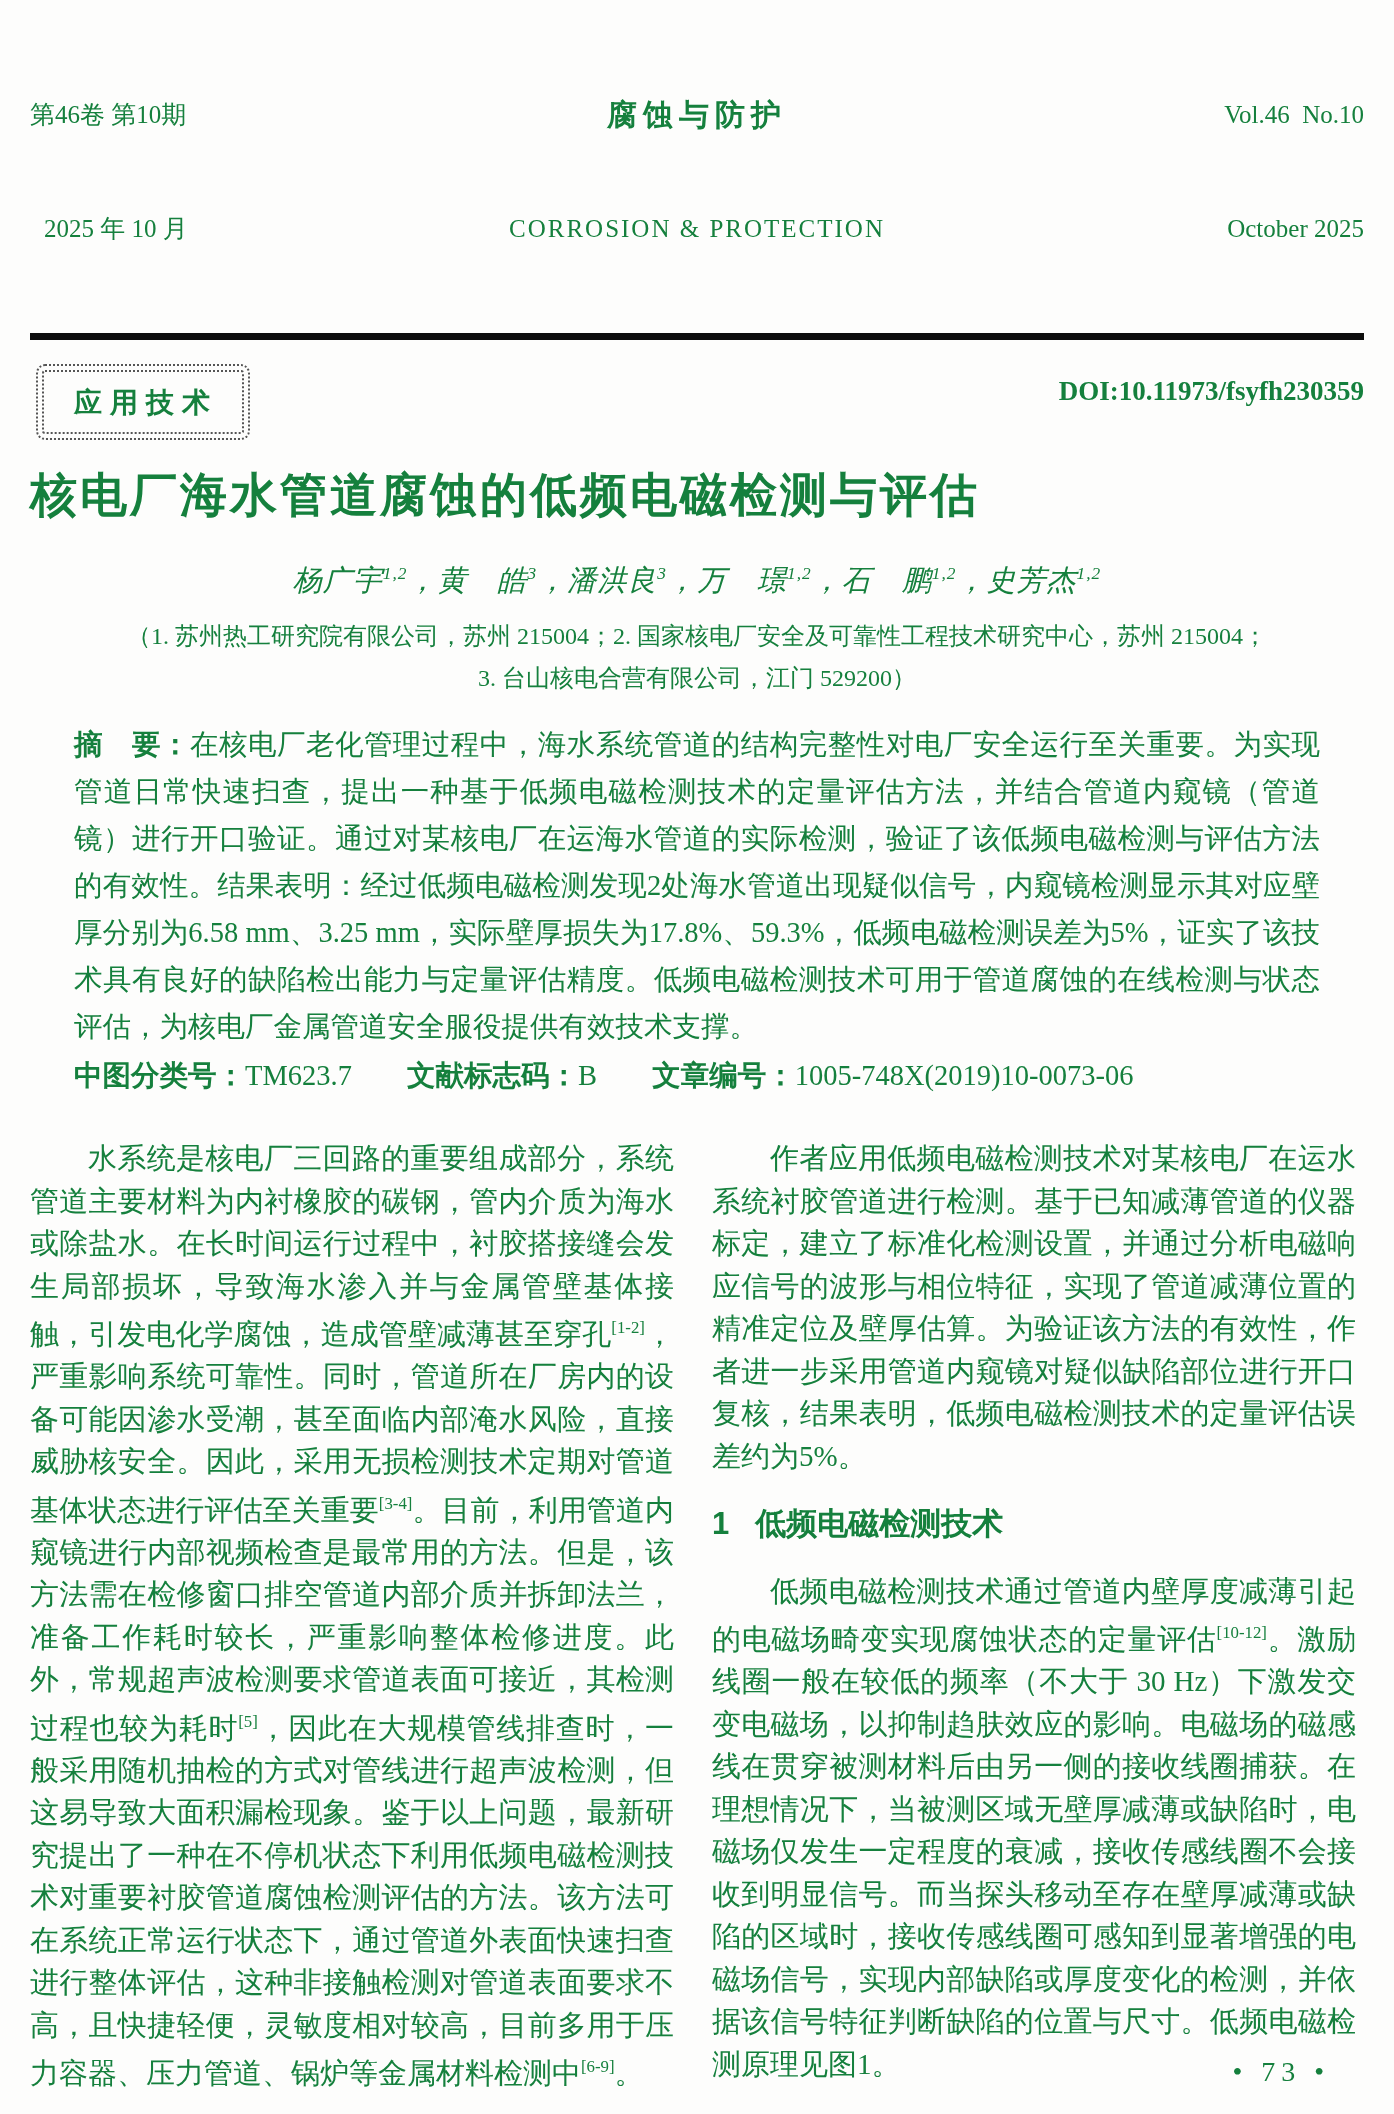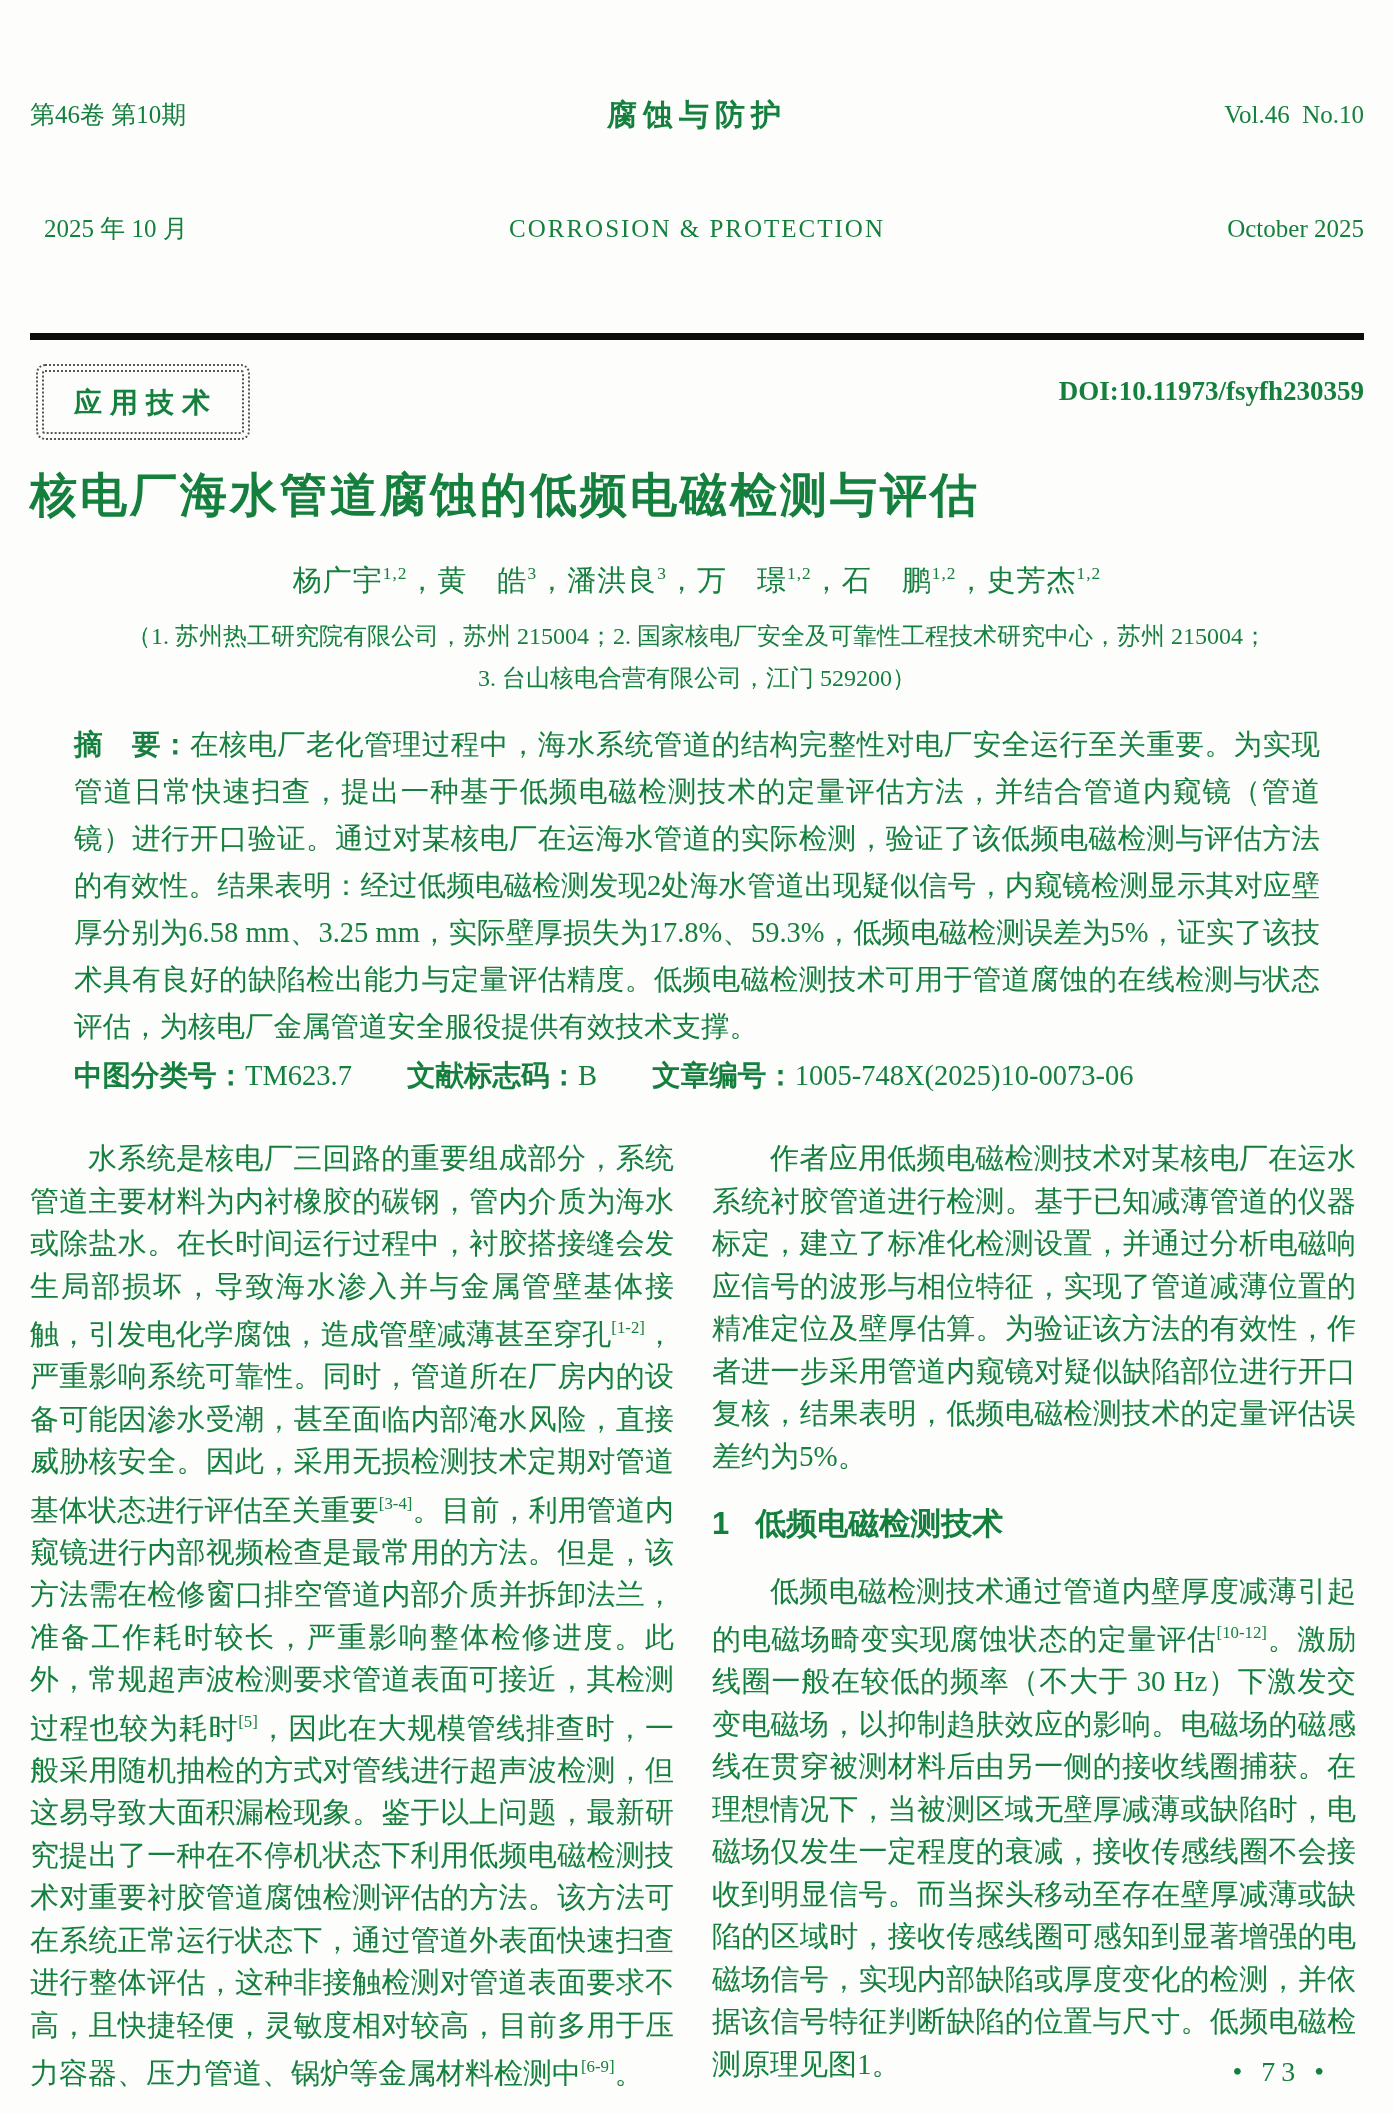--- a/index.html
+++ b/index.html
@@ -25,21 +25,21 @@
     font-size:28px;font-weight:bold;letter-spacing:8px;
     border:2px dotted #555;outline:2px dotted #555;outline-offset:4px;
     padding:12px 24px 10px 30px;margin-left:12px;border-radius:3px;
   }
   .doi{font-size:27px;font-weight:bold;font-family:"Liberation Serif",serif;margin-top:6px;}
   
   .title{
     text-align:left;font-size:47px;font-weight:bold;letter-spacing:3px;
     font-family:"Liberation Sans","DejaVu Sans",sans-serif;margin-top:30px;
   }
-  .authors{text-align:center;font-size:29px;margin-top:34px;letter-spacing:1px;}
+  .authors{text-align:center;font-size:29px;margin-top:34px;letter-spacing:1px;font-style:italic;}
   .authors sup{font-size:0.6em;}
   .affil{text-align:center;font-size:24px;line-height:42px;margin-top:14px;}
   
   .abstract{margin:22px 44px 0 44px;font-size:28.5px;line-height:47px;text-align:justify;}
   .blabel{font-family:"Liberation Sans","DejaVu Sans",sans-serif;font-weight:bold;}
   .kwrow{margin:2px 44px 0 44px;font-size:28.5px;line-height:47px;}
   .clcrow{margin:2px 44px 0 44px;font-size:28.5px;line-height:47px;}
   .clcrow .group{margin-right:48px;}
   
   .columns{display:flex;gap:38px;margin-top:38px;}
@@ -88,21 +88,21 @@
     <div>3. 台山核电合营有限公司，江门 529200）</div>
   </div>
 
   <div class="abstract"><span class="blabel">摘　要：</span><span>在核电厂老化管理过程中，海水系统管道的结构完整性对电厂安全运行至关重要。为实现管道日常快速扫查，提出一种基于低频电磁检测技术的定量评估方法，并结合管道内窥镜（管道镜）进行开口验证。通过对某核电厂在运海水管道的实际检测，验证了该低频电磁检测与评估方法的有效性。结果表明：经过低频电磁检测发现2处海水管道出现疑似信号，内窥镜检测显示其对应壁厚分别为6.58 mm、3.25 mm，实际壁厚损失为17.8%、59.3%，低频电磁检测误差为5%，证实了该技术具有良好的缺陷检出能力与定量评估精度。低频电磁检测技术可用于管道腐蚀的在线检测与状态评估，为核电厂金属管道安全服役提供有效技术支撑。</span>
   </div>
 
 
   <div class="clcrow">
     <span class="group"><span class="blabel">中图分类号：</span><span>TM623.7</span></span>
     <span class="group"><span class="blabel">文献标志码：</span><span>B</span></span>
-    <span class="group"><span class="blabel">文章编号：</span><span>1005-748X(2025)10-0073-06</span></span>
+    <span class="group"><span class="blabel">文章编号：</span><span>1005-748X(2019)10-0073-06</span></span>
   </div>
 
   <div class="columns">
 
     <div class="col">
       <p>水系统是核电厂三回路的重要组成部分，系统管道主要材料为内衬橡胶的碳钢，管内介质为海水或除盐水。在长时间运行过程中，衬胶搭接缝会发生局部损坏，导致海水渗入并与金属管壁基体接触，引发电化学腐蚀，造成管壁减薄甚至穿孔<sup>[1-2]</sup>，严重影响系统可靠性。同时，管道所在厂房内的设备可能因渗水受潮，甚至面临内部淹水风险，直接威胁核安全。因此，采用无损检测技术定期对管道基体状态进行评估至关重要<sup>[3-4]</sup>。目前，利用管道内窥镜进行内部视频检查是最常用的方法。但是，该方法需在检修窗口排空管道内部介质并拆卸法兰，准备工作耗时较长，严重影响整体检修进度。此外，常规超声波检测要求管道表面可接近，其检测过程也较为耗时<sup>[5]</sup>，因此在大规模管线排查时，一般采用随机抽检的方式对管线进行超声波检测，但这易导致大面积漏检现象。鉴于以上问题，最新研究提出了一种在不停机状态下利用低频电磁检测技术对重要衬胶管道腐蚀检测评估的方法。该方法可在系统正常运行状态下，通过管道外表面快速扫查进行整体评估，这种非接触检测对管道表面要求不高，且快捷轻便，灵敏度相对较高，目前多用于压力容器、压力管道、锅炉等金属材料检测中<sup>[6-9]</sup>。</p>
 
     </div>
 
     <div class="col">

